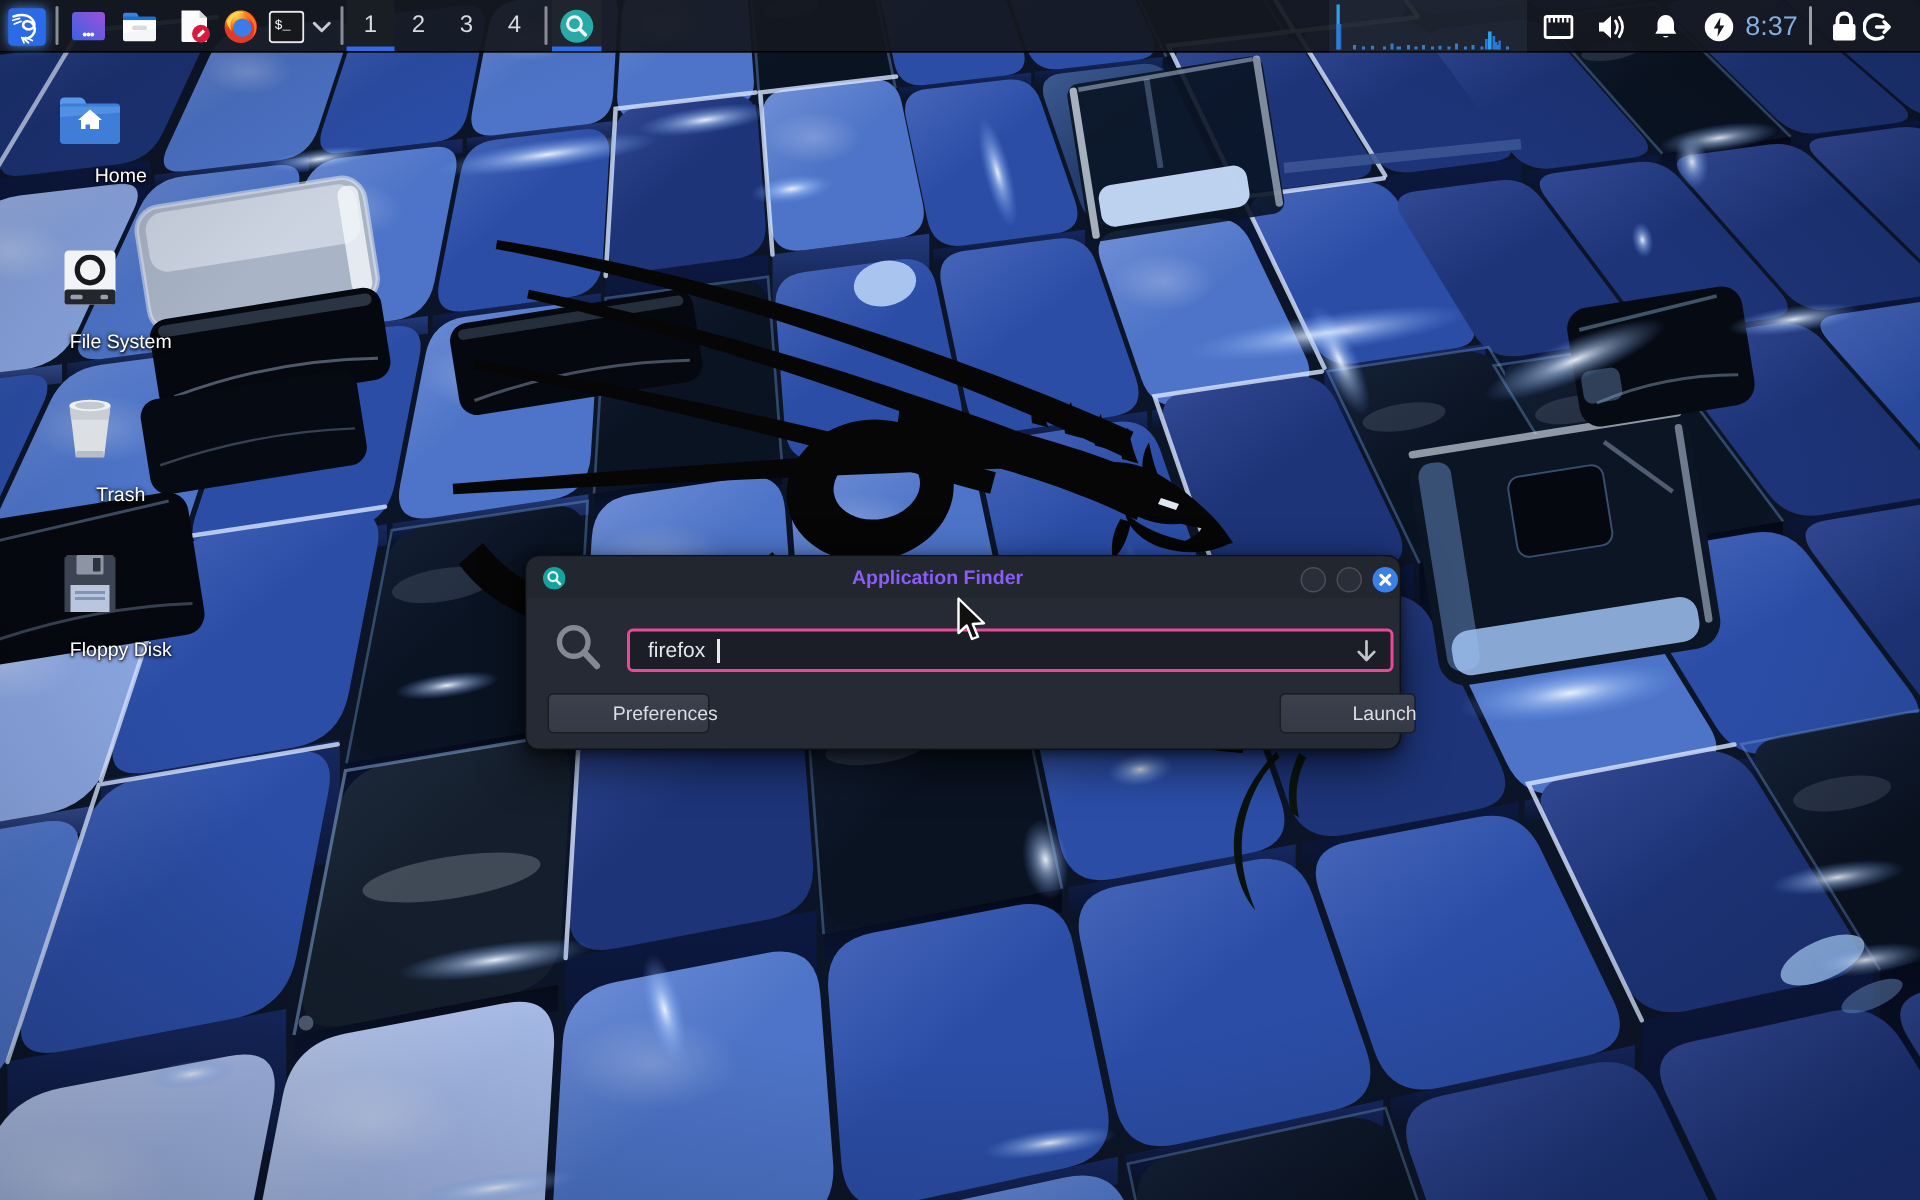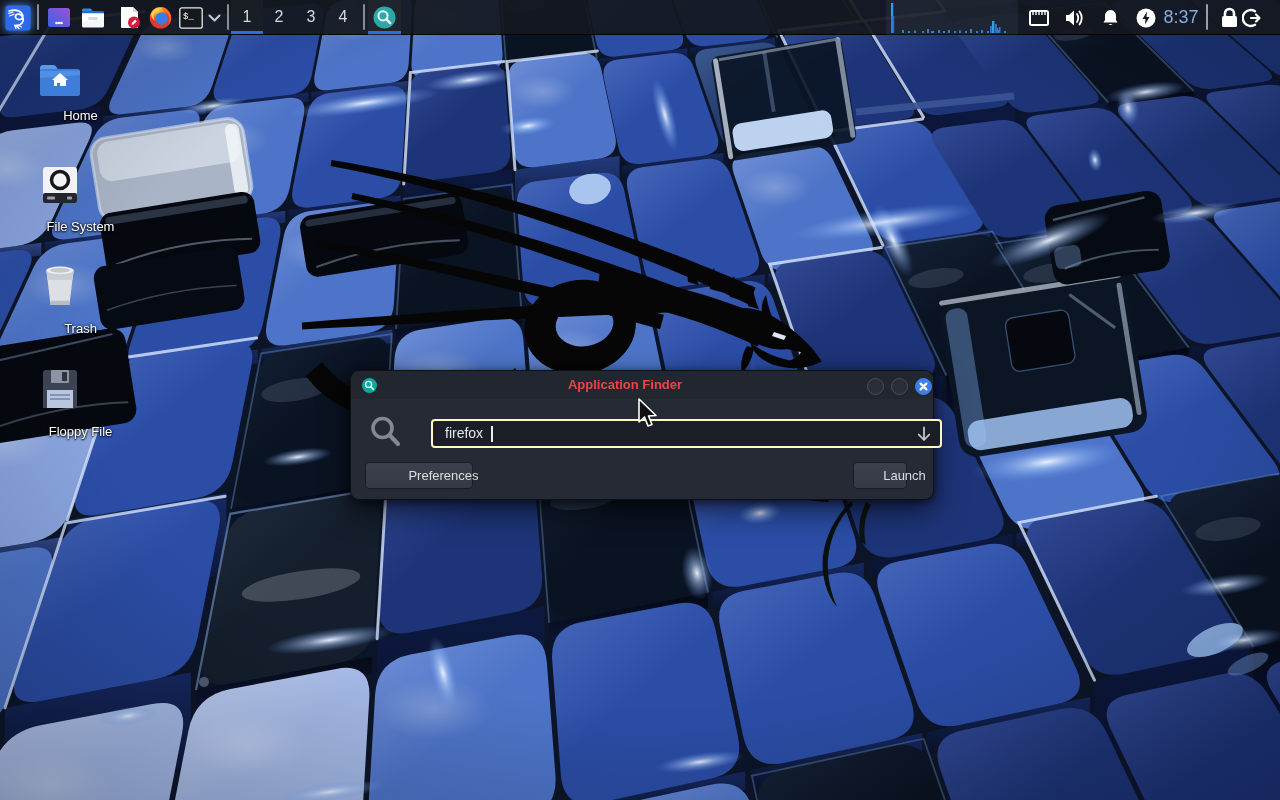--- a/index.html
+++ b/index.html
@@ -21,26 +21,26 @@
 .dicon { position:absolute; width:120px; text-align:center; z-index:10; }
 .dicon .lbl { color:#fff; font-size:13px; margin-top:10px;
   text-shadow:0 1px 2px #000, 0 0 3px #000;padding-left:41px; }
 
 #dlg { position:absolute; left:350px; top:370px; width:584px; height:130px;
   background:#262a34; border:1px solid #0d1015; border-radius:9px;
   box-shadow:0 10px 30px rgba(0,0,0,0.6), 0 2px 8px rgba(0,0,0,0.5); z-index:40; }
 #dlgtitle { position:absolute; left:0; top:0; right:0; height:28px; background:#22262f;
   border-radius:9px 9px 0 0; }
 #dlgtitle .txt { position:absolute; left:0; right:34px; top:6px; text-align:center;
-  color:#ef4444; font-size:13px; font-weight:bold; }
+  color:#8b5cf6; font-size:13px; font-weight:bold; }
 .winbtn { position:absolute; top:7px; width:17px; height:17px; border-radius:50%;
   background:#2a2e38; border:1px solid #484e5a; }
 #closebtn { background:#3b80e8; border:1px solid #3b80e8; }
-#inputbox { position:absolute; left:80px; top:48px; width:511px; height:29px;
-  background:#1b1e26; border:2px solid #fef9c3; border-radius:4px; color:#e4e6ea;
+#inputbox { position:absolute; left:67px; top:48px; width:511px; height:29px;
+  background:#1b1e26; border:2px solid #ec4899; border-radius:4px; color:#e4e6ea;
   font-size:14px; line-height:25px; padding-left:12px; }
 #caret { position:absolute; left:58px; top:5px; width:1.5px; height:16px; background:#e8eaee; }
 .btn { position:absolute; top:91px; height:27px; background:linear-gradient(#3b404c,#343945);
   border:1px solid #191d24; border-radius:4px; color:#dcdee2; font-size:13px;
   display:flex; align-items:center; justify-content:center; gap:5px;padding-left:44px; }
 </style></head><body>
 <div id="stage">
     <svg id="wallsvg" width="1280" height="800" viewBox="0 0 1280 800">
       <defs>
         <linearGradient id="gLp" x1="0" y1="0" x2="0.8" y2="1">
@@ -699,21 +699,21 @@
 <path d="M11,40 L29,40 L28.5,36 L11.5,36 Z" fill="#b8bcc4"></path>
 </svg><div class="lbl">Trash</div></div>
     <div class="dicon" style="left:0px;top:368px;">
 <svg width="38" height="42" viewBox="0 0 38 42">
 <path d="M4,2 L34,2 L36,4 L36,40 L2,40 L2,4 Z" fill="#3c4352"></path>
 <rect x="10" y="2" width="18" height="13" rx="1" fill="#8d95a4"></rect>
 <rect x="21" y="4" width="5" height="9" rx="0.5" fill="#2c323e"></rect>
 <path d="M6,22 L32,22 L32,40 L6,40 Z" fill="#b9c6dd"></path>
 <rect x="9" y="26" width="20" height="2" fill="#8094b8"></rect>
 <rect x="9" y="30" width="20" height="2" fill="#8094b8"></rect>
-</svg><div class="lbl">Floppy File</div></div>
+</svg><div class="lbl">Floppy Disk</div></div>
     <div id="dlg">
       <div id="dlgtitle">
         <div class="txt">Application Finder</div>
         <svg style="position:absolute;left:11px;top:7px;" width="15" height="15" viewBox="0 0 15 15">
 <circle cx="7.5" cy="7.5" r="7.5" fill="#17a2a2"></circle>
 <circle cx="6.6" cy="6.4" r="3" fill="none" stroke="#f0f5f6" stroke-width="1.4"></circle>
 <path d="M8.8,8.8 L11.4,11.4" stroke="#f0f5f6" stroke-width="1.6" stroke-linecap="round"></path>
         </svg>
         <div class="winbtn" style="left:516px;"></div>
         <div class="winbtn" style="left:540px;"></div>
@@ -729,21 +729,21 @@
       </svg>
       <div id="inputbox">firefox<div id="caret"></div><svg style="position:absolute;right:8px;top:4.5px;" width="16" height="16" viewBox="0 0 16 16">
 <path d="M8,1.5 L8,13.5 M2.8,8.6 L8,14 L13.2,8.6" fill="none" stroke="#c2c6cc" stroke-width="1.8" stroke-linejoin="round" stroke-linecap="round"></path>
         </svg></div>
       <div class="btn" style="left:14px;width:108px;">
 <svg width="14" height="14" viewBox="0 0 14 14">
           <path d="M7,0.5 L8.2,0.5 L8.7,2.4 A4.8,4.8 0 0 1 10.5,3.4 L12.4,2.8 L13.2,4.2 L11.8,5.6 A4.8,4.8 0 0 1 11.8,7.6 L13.2,9 L12.4,10.4 L10.5,9.8 A4.8,4.8 0 0 1 8.7,10.8 L8.2,12.7 L6,12.7 L5.5,10.8 A4.8,4.8 0 0 1 3.7,9.8 L1.8,10.4 L1,9 L2.4,7.6 A4.8,4.8 0 0 1 2.4,5.6 L1,4.2 L1.8,2.8 L3.7,3.4 A4.8,4.8 0 0 1 5.5,2.4 L6,0.5 Z M7,4.6 A2,2 0 1 0 7,8.6 A2,2 0 1 0 7,4.6" fill="#ccd0d6" fill-rule="evenodd" transform="translate(0,0.5)"></path>
         </svg>
 <span>Preferences</span>
       </div>
-      <div class="btn" style="left:502px;width:54px;">
+      <div class="btn" style="left:502px;width:91px;">
 <svg width="14" height="14" viewBox="0 0 14 14">
           <g fill="#ccd0d6">
 <path d="M4.5,0.5 L5.5,0.5 L5.9,1.9 A3.6,3.6 0 0 1 7.2,2.6 L8.6,2.2 L9.2,3.2 L8.2,4.3 A3.6,3.6 0 0 1 8.2,5.7 L9.2,6.8 L8.6,7.8 L7.2,7.4 A3.6,3.6 0 0 1 5.9,8.1 L5.5,9.5 L4.1,9.5 L3.7,8.1 A3.6,3.6 0 0 1 2.4,7.4 L1,7.8 L0.4,6.8 L1.4,5.7 A3.6,3.6 0 0 1 1.4,4.3 L0.4,3.2 L1,2.2 L2.4,2.6 A3.6,3.6 0 0 1 3.7,1.9 Z M4.8,3.4 A1.6,1.6 0 1 0 4.8,6.6 A1.6,1.6 0 1 0 4.8,3.4" fill-rule="evenodd"></path>
 <path d="M9.8,6.5 L10.6,6.5 L10.9,7.5 A2.6,2.6 0 0 1 11.7,7.9 L12.7,7.6 L13.1,8.4 L12.4,9.2 A2.6,2.6 0 0 1 12.4,10.2 L13.1,11 L12.7,11.8 L11.7,11.5 A2.6,2.6 0 0 1 10.9,11.9 L10.6,12.9 L9.8,12.9 L9.5,11.9 A2.6,2.6 0 0 1 8.7,11.5 L7.7,11.8 L7.3,11 L8,10.2 A2.6,2.6 0 0 1 8,9.2 L7.3,8.4 L7.7,7.6 L8.7,7.9 A2.6,2.6 0 0 1 9.5,7.5 Z M10.2,8.5 A1.2,1.2 0 1 0 10.2,10.9 A1.2,1.2 0 1 0 10.2,8.5" fill-rule="evenodd"></path>
 </g>
         </svg>
 <span>Launch</span>
       </div>
     </div>
     <svg style="position:absolute;left:637px;top:398px;z-index:60;" width="22" height="32" viewBox="0 0 22 32">

